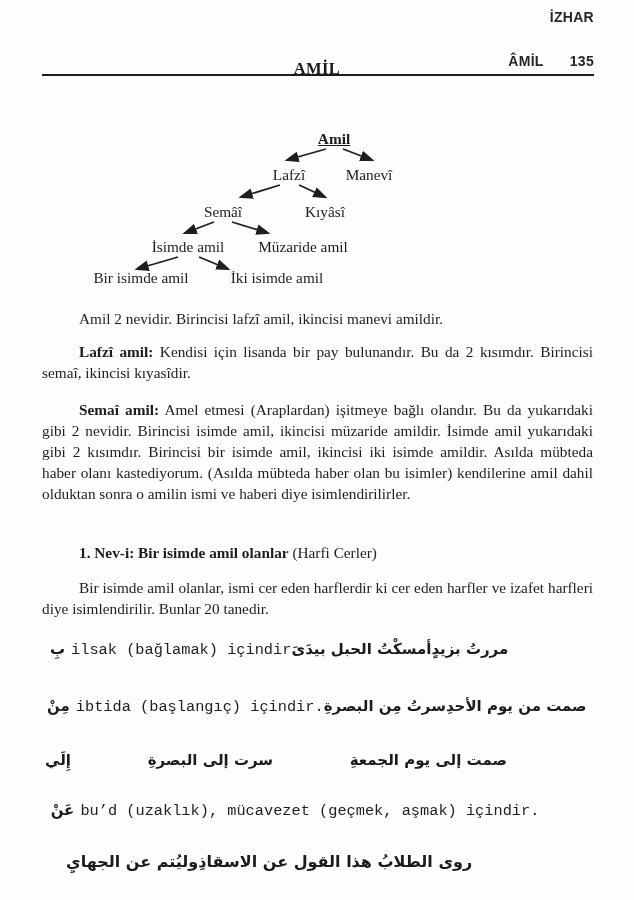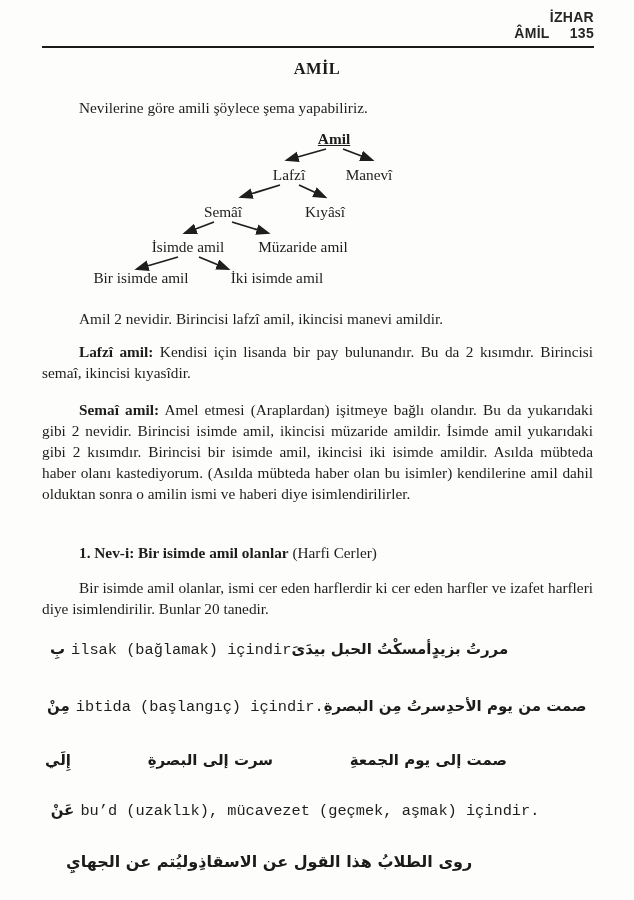--- a/index.html
+++ b/index.html
@@ -10,21 +10,21 @@
   }
   
   .header {
     position:absolute; top:9px; left:42px; right:40px;
     display:flex; justify-content:space-between; align-items:flex-end;
     font-family:"Liberation Sans", sans-serif; font-size:14px; font-weight:700;
     color:#262626; padding-bottom:5px; border-bottom:2.5px solid #1b1b1b;
     letter-spacing:0.3px;
     flex-direction:column;
   }
-  .header-right { display:flex; gap:20px; }
+  .header-right { display:flex; gap:26px;margin-top:28px; }
   
   .title {
     position:absolute; top:59px; left:0; right:0; text-align:center;
     font-weight:700; font-size:16.5px; letter-spacing:0.4px; color:#1a1a1a;
   }
   
   .para {
     position:absolute; left:42px; width:551px;
     font-size:15.3px; line-height:21px; text-align:justify;
     text-indent:37px; color:#1d1d1d;
@@ -58,21 +58,20 @@
   <div class="header">
     <span>İZHAR</span>
     <span class="header-right">
       <span>ÂMİL</span>
       <span>135</span>
     </span>
   </div>
 
   <div class="title">AMİL</div>
 
-  <div class="para" style="top:97px;">Nevilerine göre amili şöylece şema yapabiliriz.</div>
 
   <div class="tree">
     <svg width="551" height="160" viewBox="0 0 551 160">
       <defs>
         <marker id="ah" markerWidth="9" markerHeight="8" refX="6.5" refY="3" orient="auto">
           <path d="M0,0 L8,3 L0,6 z" fill="#1e1e1e"></path>
         </marker>
       </defs>
       <g stroke="#1e1e1e" stroke-width="1.8" marker-end="url(#ah)">
         <line x1="284" y1="19" x2="245" y2="30"></line>

